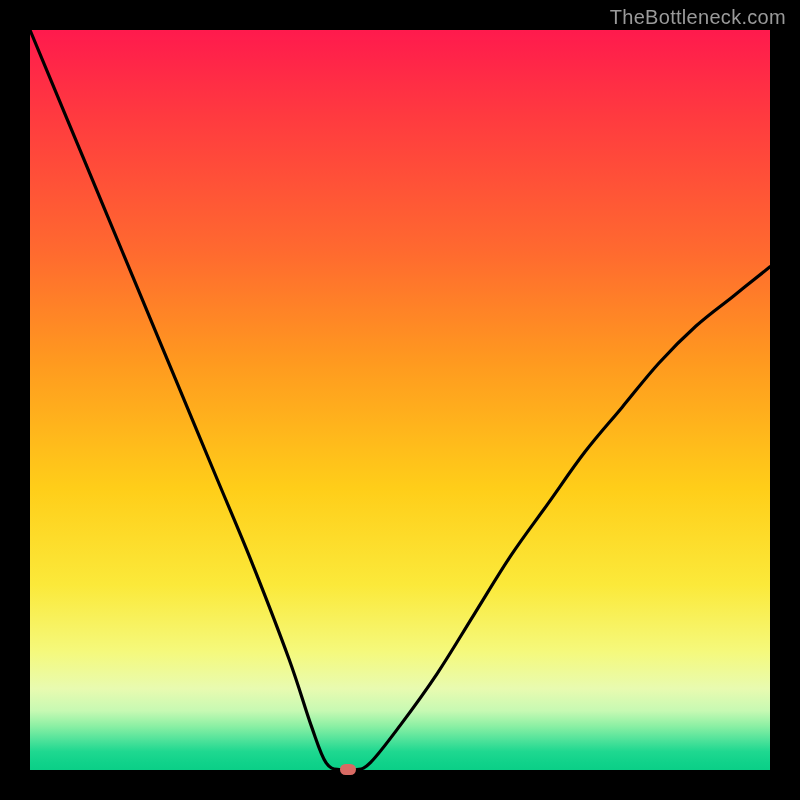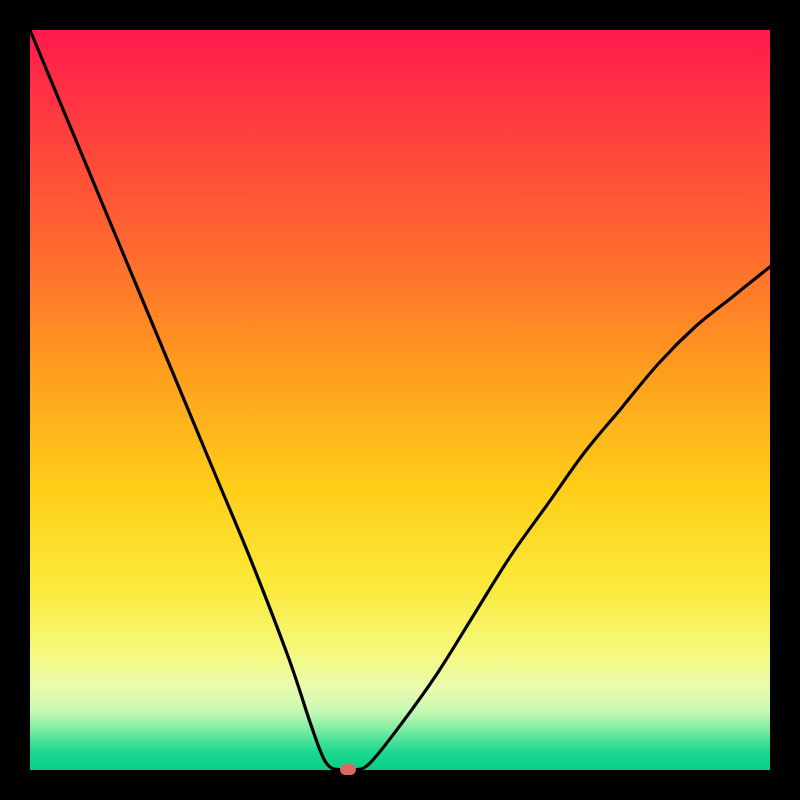--- a/index.html
+++ b/index.html
@@ -67,20 +67,21 @@
     width: 16px;
     height: 11px;
     border-radius: 6px;
     background: #d86a63;
   }
 </style>
 </head>
 <body>
 
 <div class="frame">
+  <div class="watermark">TheBottleneck.com</div>
 
   <div class="plot-area">
     <svg class="curve" viewBox="0 0 740 740" preserveAspectRatio="none">
       <path id="curve-path" d="M 0.00 0.00 C 6.66 15.98, 23.68 56.83, 37.00 88.80 C 50.32 120.77, 60.68 145.63, 74.00 177.60 C 87.32 209.57, 97.68 234.43, 111.00 266.40 C 124.32 298.37, 134.68 323.23, 148.00 355.20 C 161.32 387.17, 171.68 412.03, 185.00 444.00 C 198.32 475.97, 208.68 499.50, 222.00 532.80 C 235.32 566.10, 248.34 599.70, 259.00 629.00 C 269.66 658.30, 274.54 676.95, 281.20 695.60 C 287.86 714.25, 290.67 724.61, 296.00 732.60 C 301.33 740.59, 305.47 738.67, 310.80 740.00 C 316.13 741.33, 320.27 741.33, 325.60 740.00 C 330.93 738.67, 332.41 740.59, 340.40 732.60 C 348.39 724.61, 358.01 711.58, 370.00 695.60 C 381.99 679.62, 393.68 663.78, 407.00 643.80 C 420.32 623.82, 430.68 605.91, 444.00 584.60 C 457.32 563.29, 467.68 545.38, 481.00 525.40 C 494.32 505.42, 504.68 492.25, 518.00 473.60 C 531.32 454.95, 541.68 439.12, 555.00 421.80 C 568.32 404.48, 578.68 393.38, 592.00 377.40 C 605.32 361.42, 615.68 347.65, 629.00 333.00 C 642.32 318.35, 652.68 307.99, 666.00 296.00 C 679.32 284.01, 689.68 277.06, 703.00 266.40 C 716.32 255.74, 733.34 242.13, 740.00 236.80" fill="none" stroke="#000000" stroke-width="3.2" stroke-linejoin="round" stroke-linecap="round"></path>
     </svg>
     <div id="marker" class="marker" style="left: 310.2px; top: 734px; background: rgb(216, 106, 99);"></div>
   </div>
 </div>
 
 </body></html>

